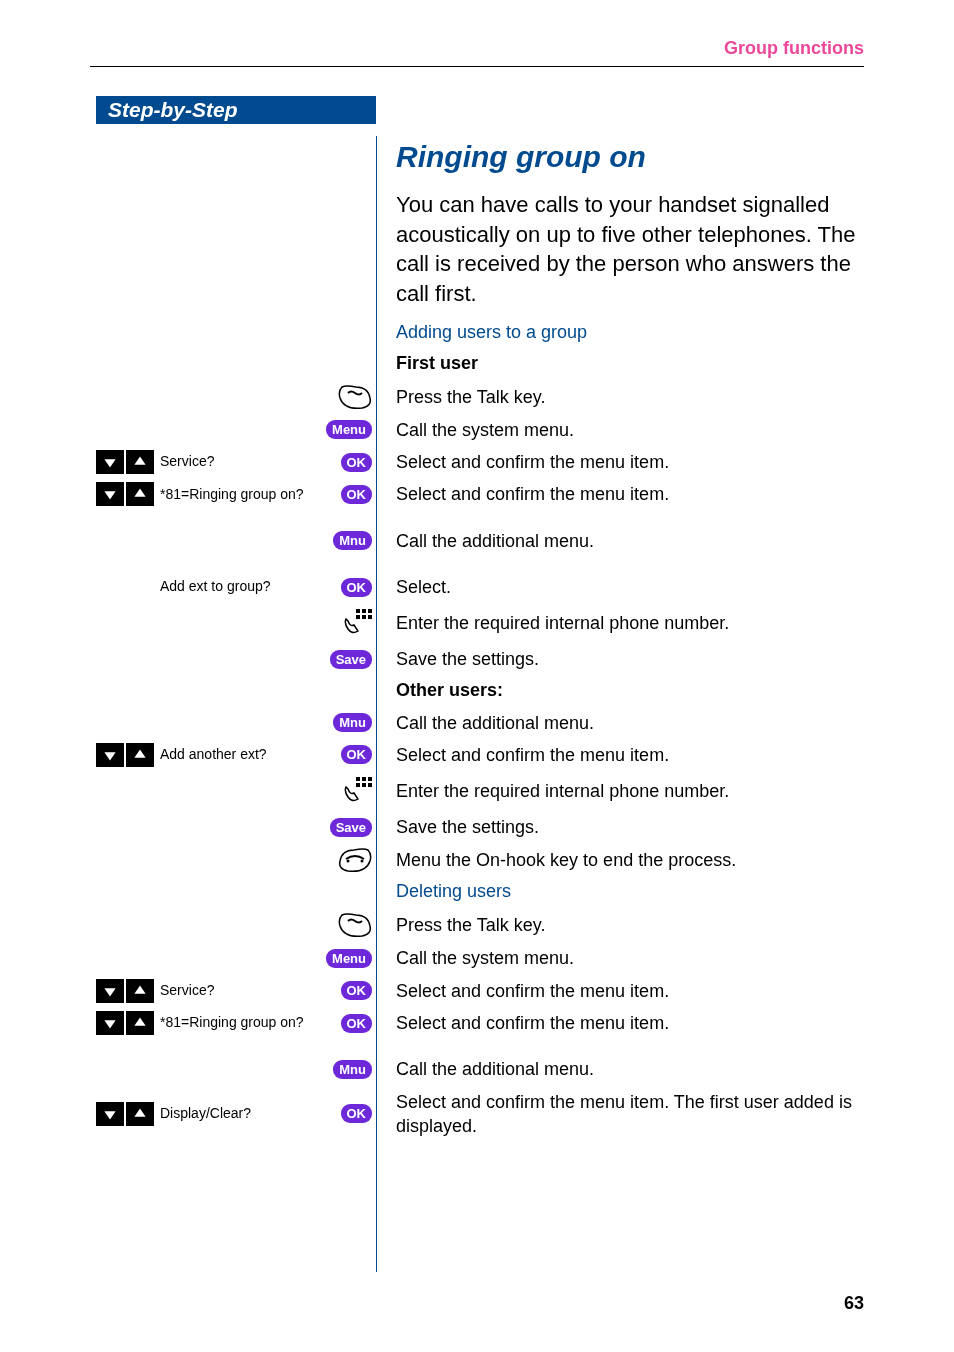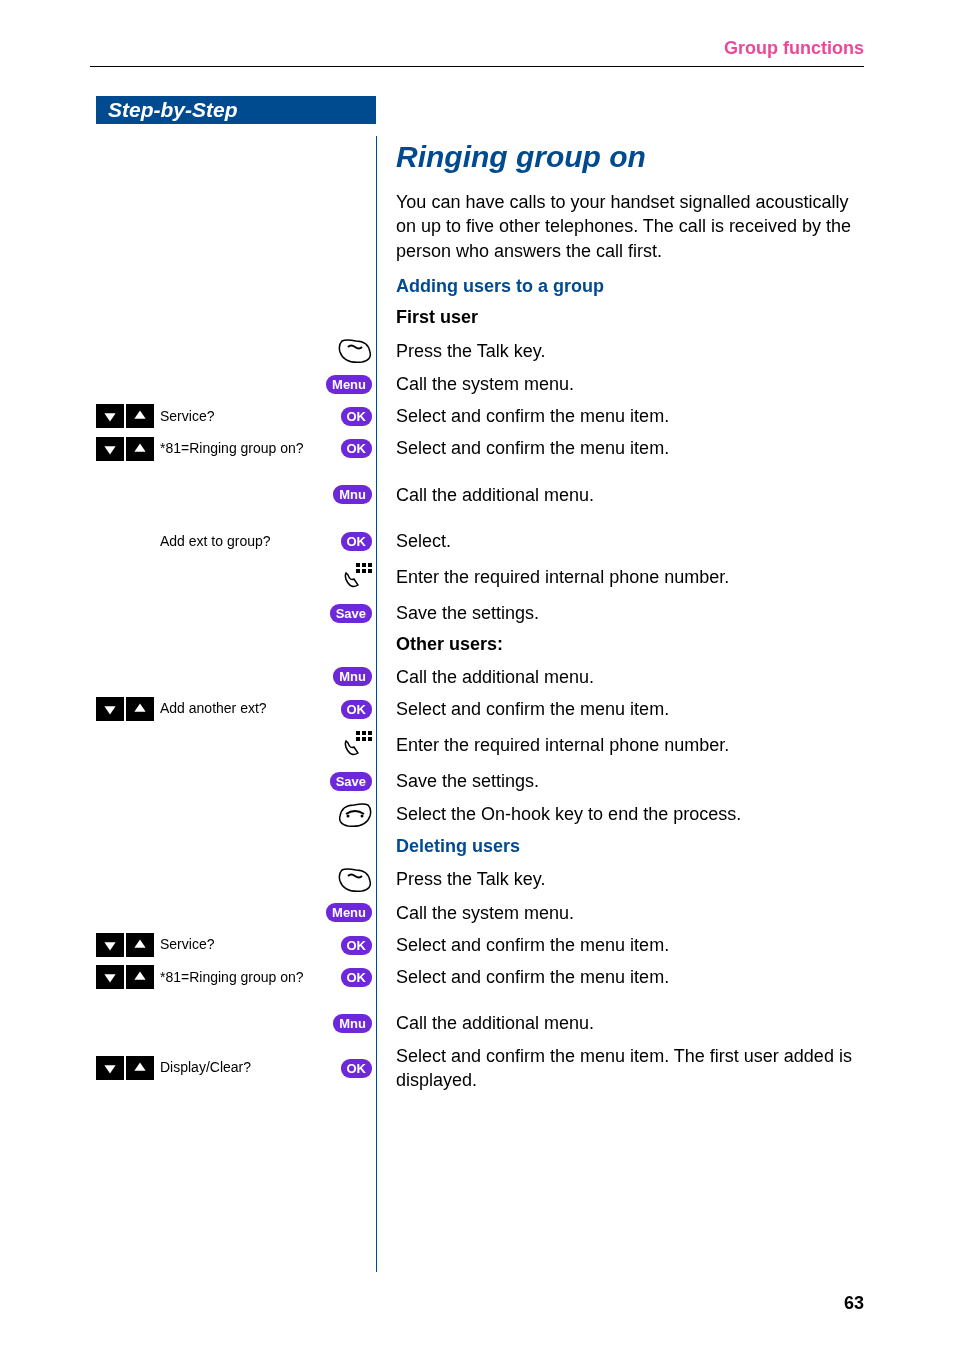--- a/index.html
+++ b/index.html
@@ -79,28 +79,28 @@
     gap: 6px;
   }
   .rightcol {
     flex: 1;
     padding-left: 20px;
     font-size: 18px;
     line-height: 1.35;
   }
   .intro {
     padding-left: 300px;
-    font-size: 18px;
+    font-size: 22px;
     line-height: 1.35;
     margin-bottom: 13px;
   }
   .subhead {
     padding-left: 300px;
     color: #004a8f;
-    font-weight: bold;
+    font-weight: normal;
     font-size: 18px;
     margin-top: 8px;
     margin-bottom: 10px;
   }
   .bold {
     padding-left: 300px;
     font-weight: bold;
     font-size: 18px;
     margin-top: 8px;
     margin-bottom: 10px;
@@ -341,21 +341,21 @@
     <div class="leftcol">
       <span class="key-icon">
         <svg viewBox="0 0 34 26">
             <path d="M30 3 Q34 7 32 14 Q28 26 10 24 Q0 22 2 14 Q4 3 16 3 Q26 1 30 3 Z" fill="none" stroke="#000" stroke-width="1.5"></path>
             <path d="M8 12 Q17 6 26 12" fill="none" stroke="#000" stroke-width="2"></path>
             <circle cx="10" cy="14" r="1.5" fill="#000"></circle>
             <circle cx="24" cy="14" r="1.5" fill="#000"></circle>
           </svg>
       </span>
     </div>
-    <div class="rightcol">Select the On-hook key to end the process.</div>
+    <div class="rightcol">Menu the On-hook key to end the process.</div>
   </div>
 
   <div class="subhead">Deleting users</div>
 
   <div class="row">
     <div class="leftcol">
       <span class="key-icon">
         <svg viewBox="0 0 34 26">
             <path d="M4 3 Q0 7 2 14 Q6 26 24 24 Q34 22 32 14 Q30 3 18 3 Q8 1 4 3 Z" fill="none" stroke="#000" stroke-width="1.5"></path>
             <path d="M10 9 Q13 6 17 9 Q21 12 24 9" fill="none" stroke="#000" stroke-width="2"></path>

